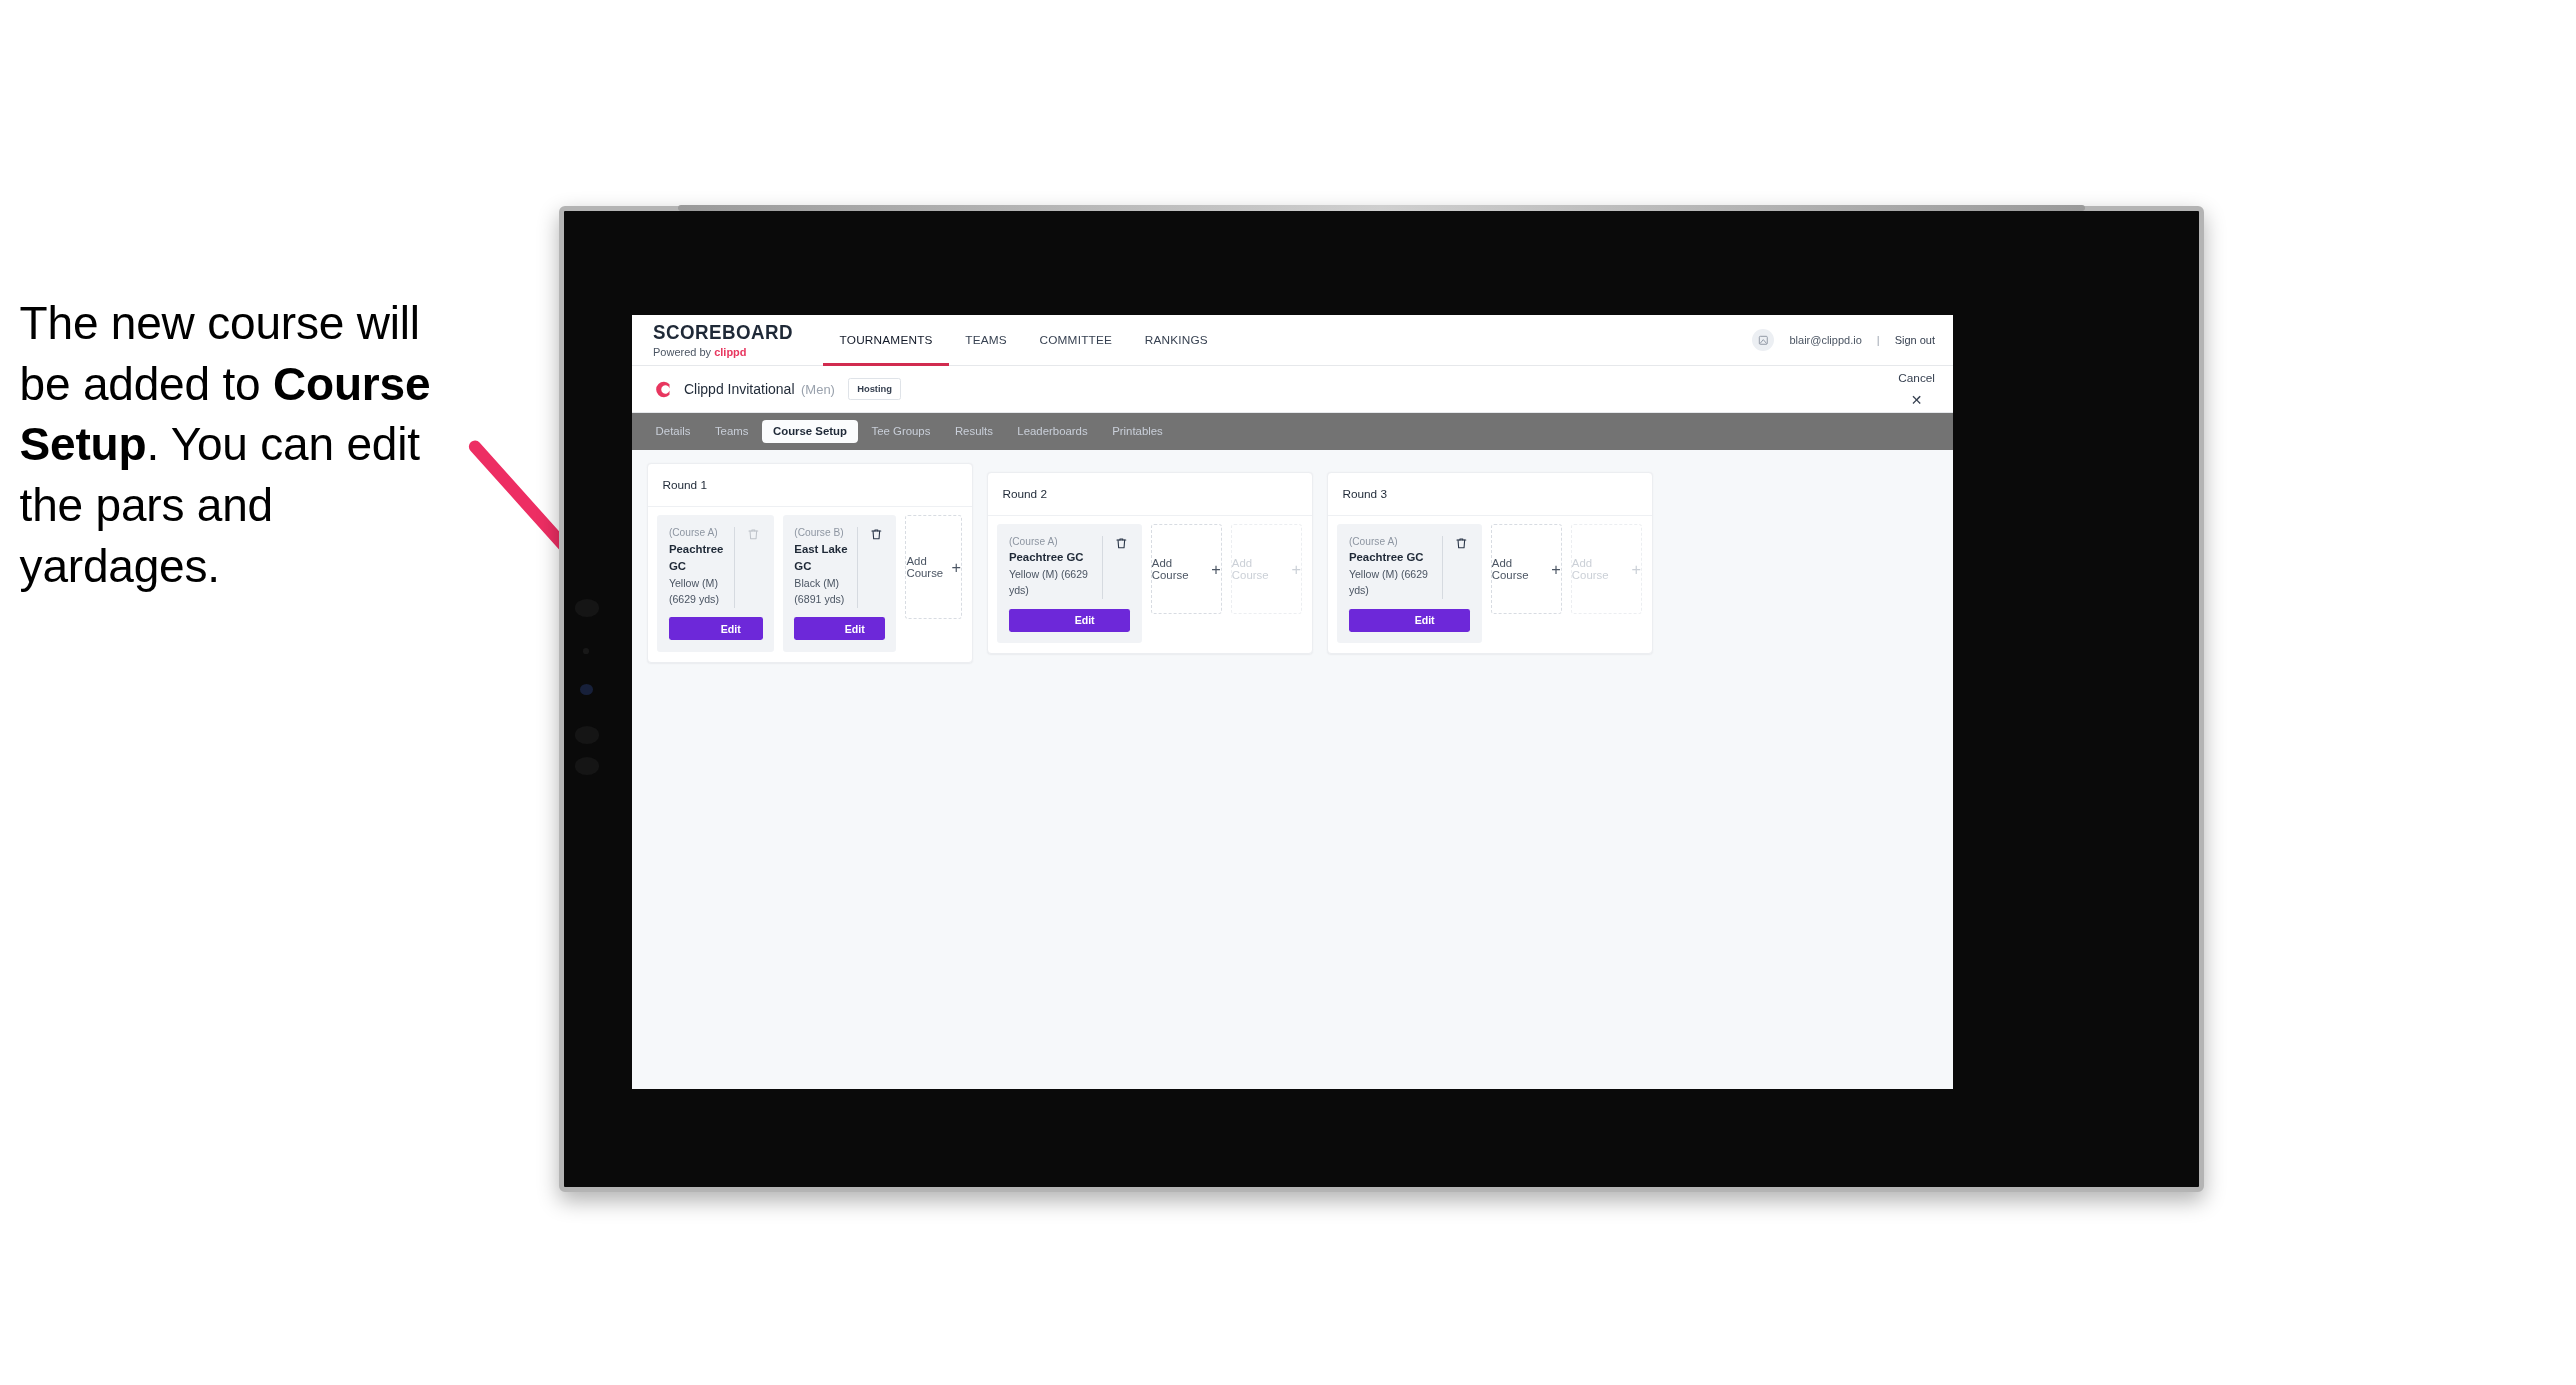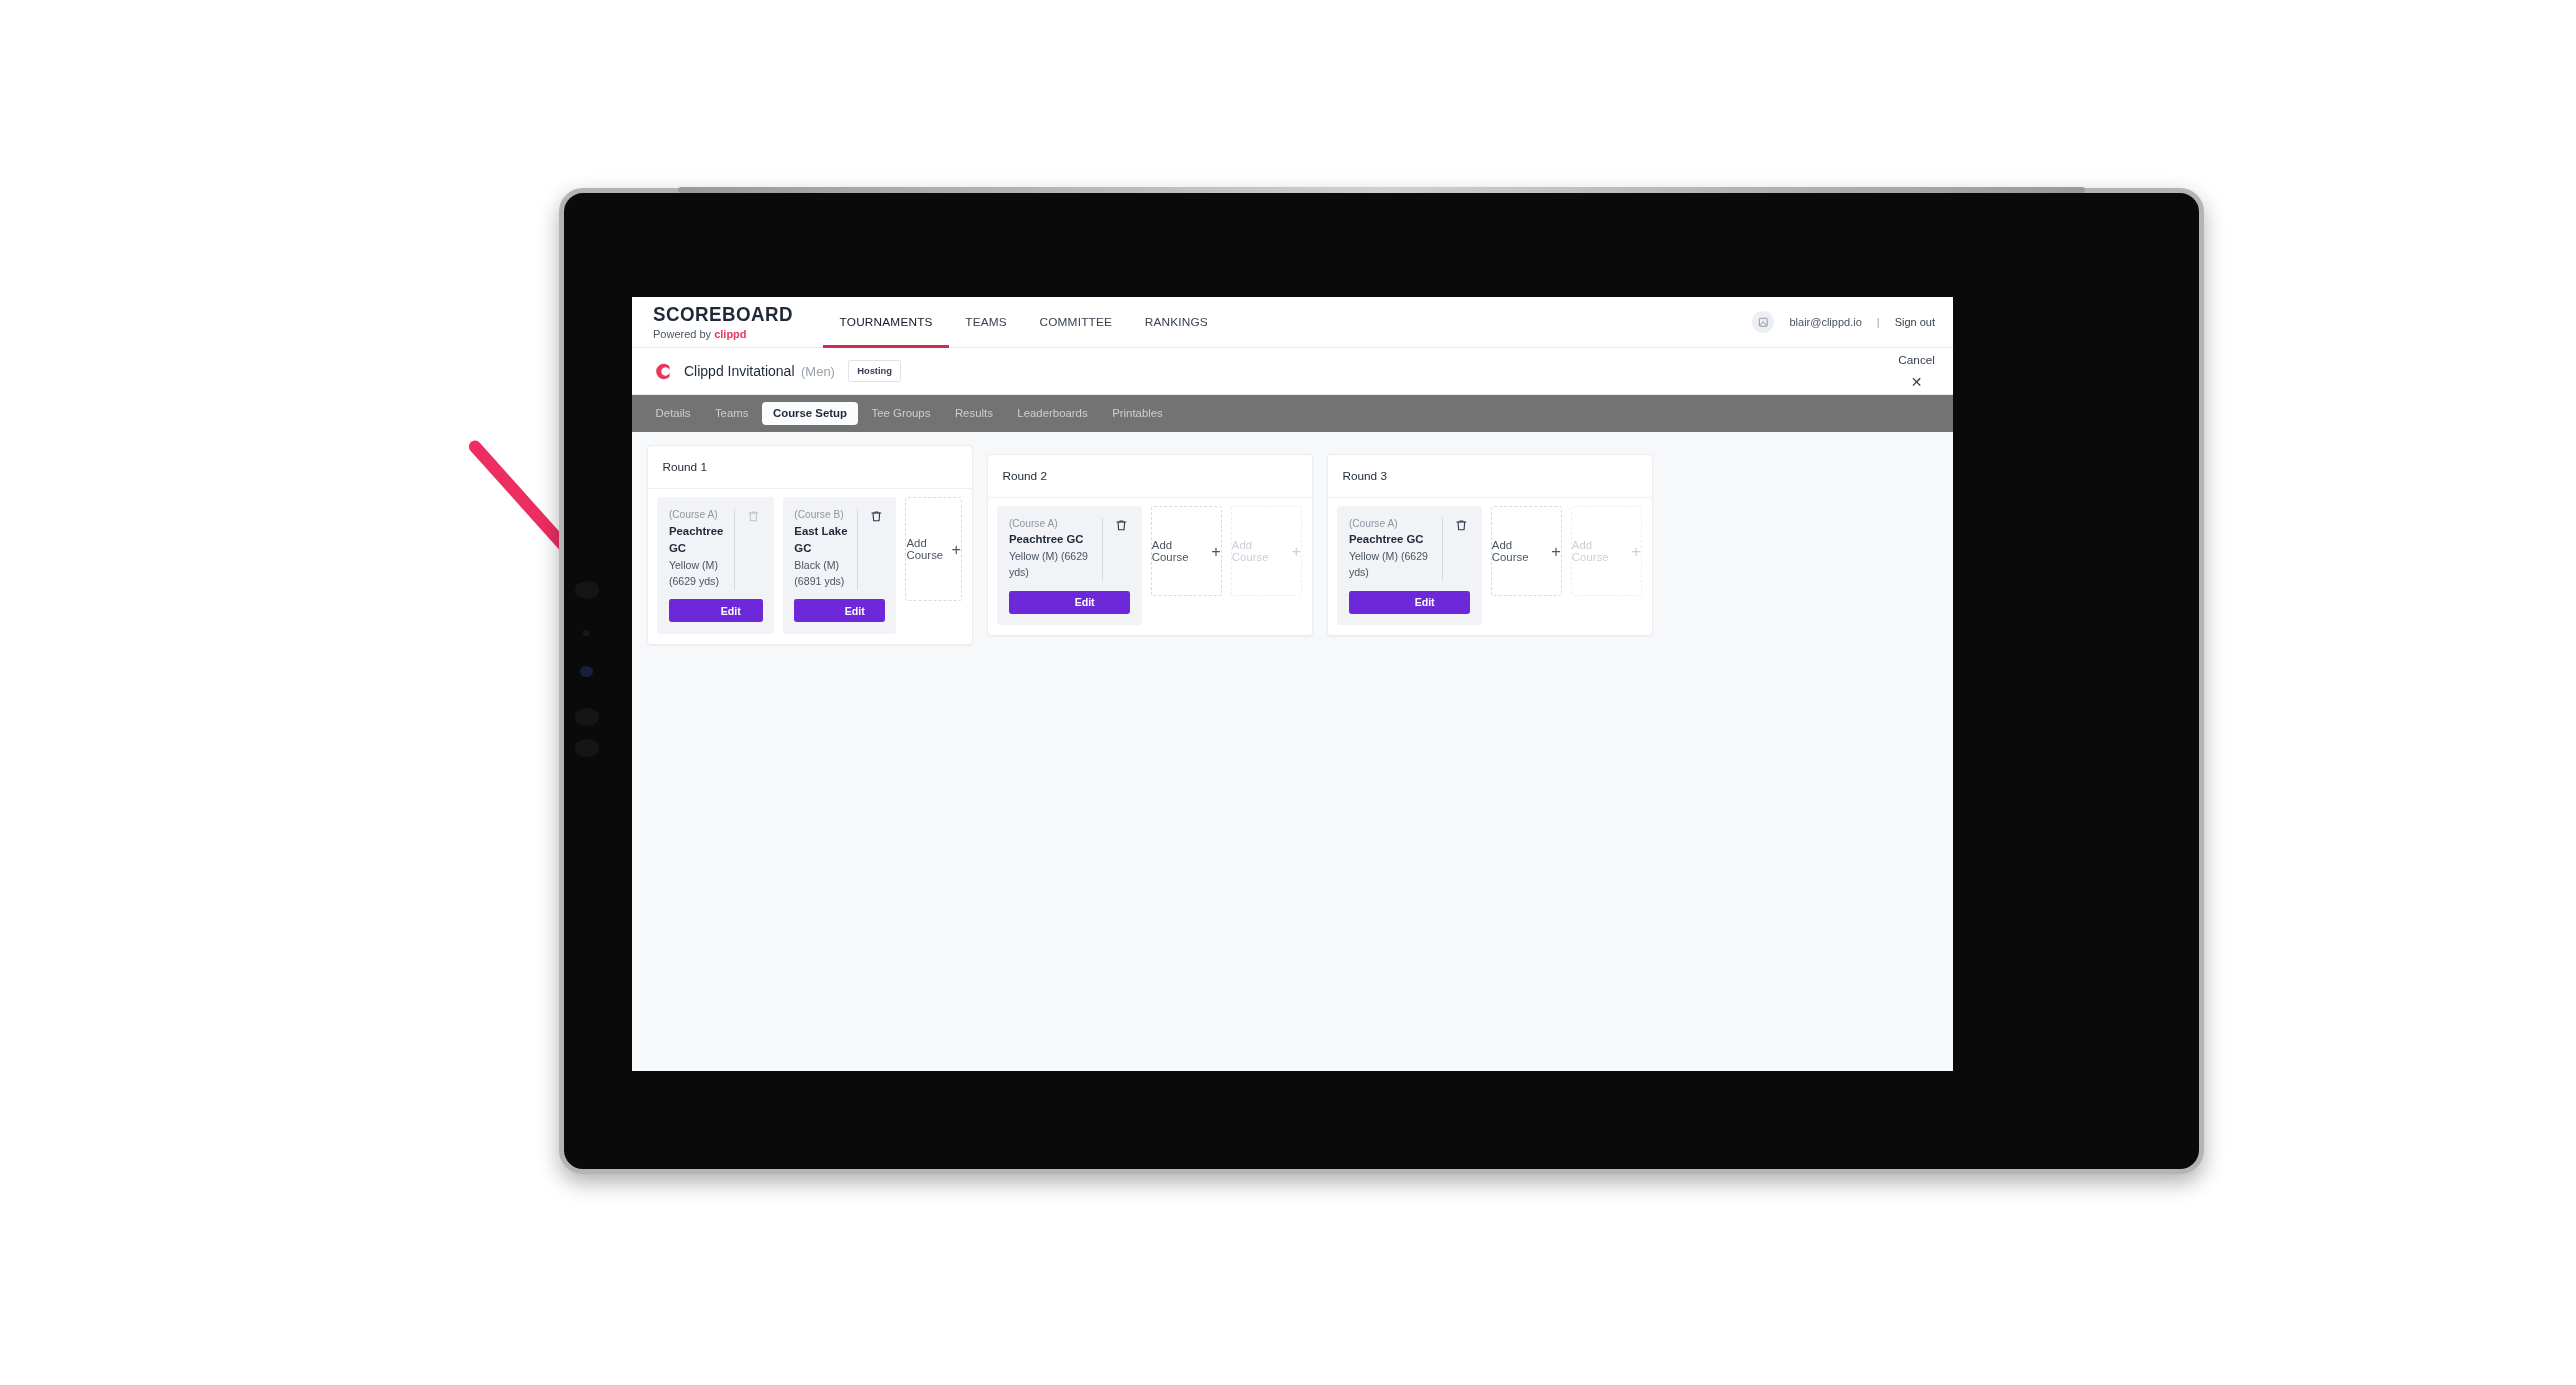--- a/index.html
+++ b/index.html
@@ -23,24 +23,24 @@
   .annot b { font-weight: 700; }
   #annot-left  { left: 19.6px;  top: 293px;  width: 424px; }
   #annot-right { left: 2152px; top: 762px; width: 408px; }
 
   
   .arrow-svg { position: absolute; pointer-events: none; }
 
   
   #tablet {
     position: absolute;
-    left: 559px; top: 188px;
+    left: 559px; top: 206px;
     width: 1645px; height: 986px;
     background: #0a0a0a;
-    border-radius: 24px;
+    border-radius: 6px;
     border: 5.7px solid #b4b4b4;
     box-shadow: 0 8.2px 21px rgba(0,0,0,0.30);
   }
   #tablet::before { 
     content:"";
     position:absolute; left: 114px; right: 114px; top:-5.7px; height: 5.7px;
     background: linear-gradient(90deg,#9a9a9a,#cfcfcf,#9a9a9a);
     border-radius: 3.3px;
   }
   .sensor { position: absolute; border-radius: 50%; background: #151515; }
@@ -167,20 +167,23 @@
   .add-card .plus { font-size:16.3px; line-height:1; color:#4b5563; font-weight:400; }
   .add-card.ghost { border-color:#eceef1; color:#cbd0d7; cursor:default; }
   .add-card.ghost .plus { color:#cbd0d7; }
   .add-card.tall { height: 104px; }
 </style>
 </head>
 <body>
 
 <div id="stage">
 
+  <div class="annot" id="annot-left">
+    <span>The new course will be added to </span><b>Course Setup</b><span>. You can edit the pars and yardages.</span>
+  </div>
 
 
   <svg class="arrow-svg" id="arrow-left" style="left:457px; top:432px;" width="212" height="220" viewBox="0 0 260 270">
     <line x1="22" y1="18" x2="196" y2="212" stroke="#ED2E63" stroke-width="15" stroke-linecap="round"></line>
     <polygon points="232,250 168,240 196,190" fill="#ED2E63"></polygon>
   </svg>
 
   <svg class="arrow-svg" id="arrow-right" style="left:1956px; top:913px;" width="228" height="139" viewBox="0 0 280 170">
     <line x1="258" y1="18" x2="96" y2="124" stroke="#ED2E63" stroke-width="15" stroke-linecap="round"></line>
     <polygon points="58,148 120,98 134,152" fill="#ED2E63"></polygon>

